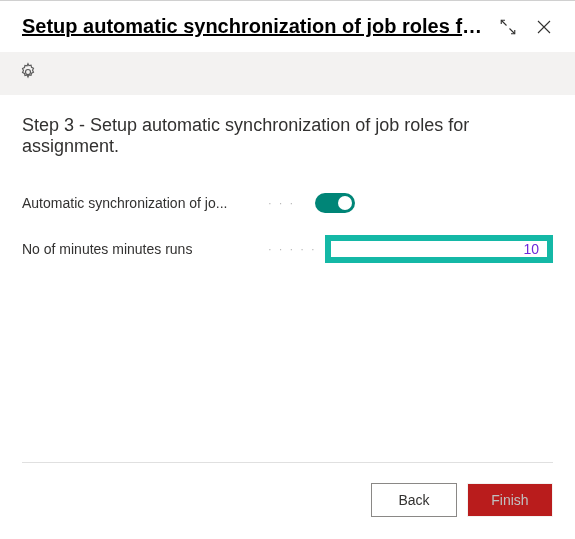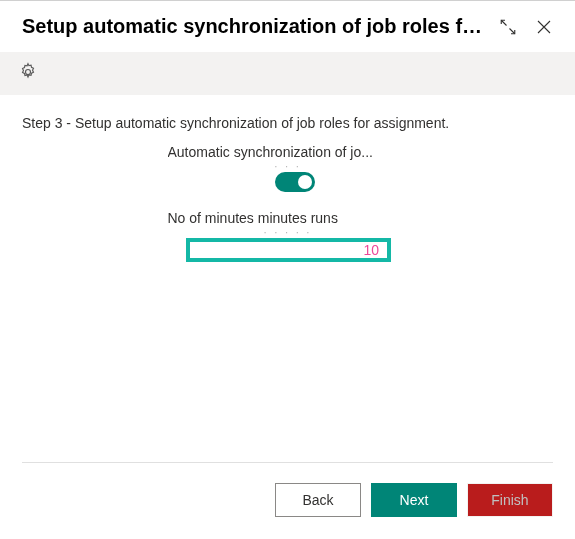--- a/index.html
+++ b/index.html
@@ -24,20 +24,21 @@
     }
     .title {
       flex: 1;
       font-size: 20px;
       font-weight: 600;
       color: #000;
       white-space: nowrap;
       overflow: hidden;
       text-overflow: ellipsis;
       padding-right: 10px;
+      text-decoration: underline;
     }
     .header-icons {
       display: flex;
       gap: 14px;
       align-items: center;
     }
     .icon-btn {
       background: none;
       border: none;
       padding: 2px;
@@ -61,30 +62,29 @@
       color: #5b5b5b;
     }
     .gear svg {
       width: 20px;
       height: 20px;
     }
     .content {
       padding: 20px 22px;
     }
     .step-text {
-      font-size: 14px;
-      color: #323130;
-      margin-bottom: 13px;
+      font-size: 18px;
+      color: #323130;
+      margin-bottom: 32px;
     }
     .form-row {
       display: flex;
       align-items: center;
       margin-bottom: 18px;
       min-height: 28px;
-      flex-direction: column;
     }
     .form-label {
       width: 240px;
       color: #323130;
       font-size: 14px;
       white-space: nowrap;
       overflow: hidden;
       text-overflow: ellipsis;
       position: relative;
     }
@@ -108,26 +108,26 @@
       right: 3px;
       top: 3px;
       width: 14px;
       height: 14px;
       background: #fff;
       border-radius: 50%;
     }
     .num-input {
       flex: 1;
       height: 28px;
-      border: 4px solid #14b8a6;
+      border: 6px solid #14b8a6;
       font-family: inherit;
       font-size: 14px;
       padding: 0 8px;
       text-align: right;
-      color: #ec4899;
+      color: #6d28d9;
       margin-left: 2px;
     }
     .footer {
       position: absolute;
       bottom: 0;
       left: 0;
       right: 0;
       padding: 22px;
       border-top: 1px solid #e0e0e0;
       display: flex;
@@ -211,15 +211,14 @@
   <div class="form-row">
     <span class="form-label">No of minutes minutes runs</span>
     <span class="dots">· · · · ·</span>
     <input type="text" class="num-input" value="10" style="">
   </div>
 </div>
 
 <div class="footer-border"></div>
 <div class="footer" style="border-top:none;">
   <button class="btn">Back</button>
-  <button class="btn btn-primary">Next</button>
   <button class="btn btn-disabled">Finish</button>
 </div>
 
 </body></html>

